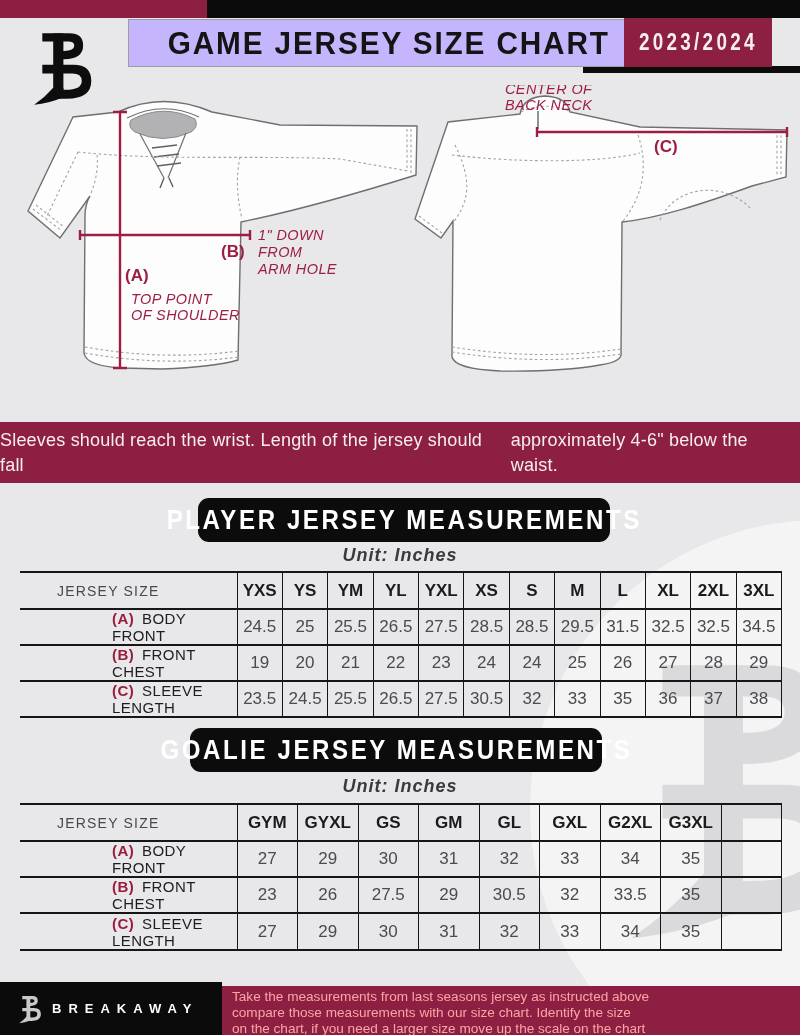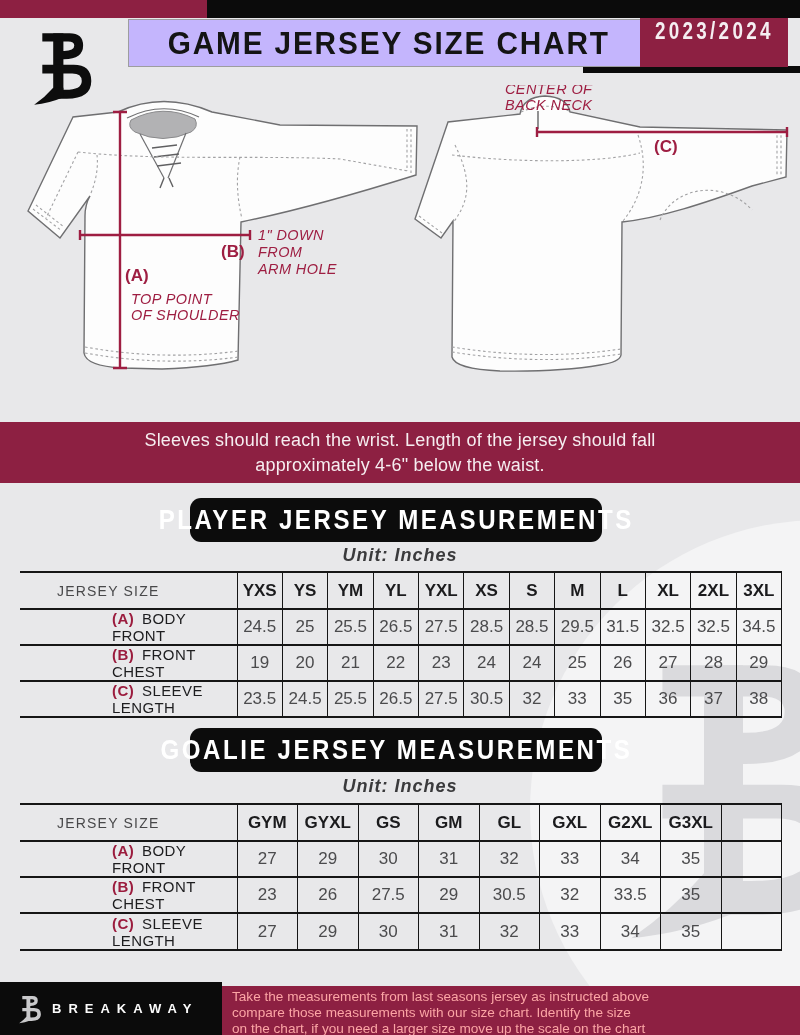--- a/index.html
+++ b/index.html
@@ -13,38 +13,38 @@
   .wm-b{position:absolute; left:600px; top:630px; width:260px; height:320px; opacity:.28;}
   
   .topbar-maroon{position:absolute; left:0; top:0; width:207px; height:18px; background:#8d2042;}
   .topbar-black{position:absolute; left:207px; top:0; width:593px; height:18px; background:#0b0b0b;}
   .topbar-sliver{position:absolute; left:583px; top:66px; width:217px; height:7px; background:#0b0b0b;}
   .brand-logo{position:absolute; left:26px; top:25px; width:68px; height:82px;}
   .title-box{position:absolute; left:128px; top:19px; width:521px; height:48px; background:#c4b5fd;
     border:1px solid #9d9d9f; box-sizing:border-box; display:flex; align-items:center; justify-content:center;}
   .title-box span{font-size:32px; font-weight:bold; color:#141414; letter-spacing:2px; white-space:nowrap;
     display:inline-block; transform:scaleX(0.93);}
-  .season-box{position:absolute; left:640px; top:18px; width:148px; height:49px; background:#8d2042;
-    display:flex; align-items:flex-start; justify-content:center;}
+  .season-box{position:absolute; left:624px; top:18px; width:148px; height:49px; background:#8d2042;
+    display:flex; align-items:center; justify-content:center;}
   .season-box span{font-size:23px; font-weight:bold; color:#f5eef1; letter-spacing:4px; white-space:nowrap;
     display:inline-block; transform:scaleX(0.82);}
   
   .diagram{position:absolute; left:0; top:85px;}
   .diagram .outline{fill:#fdfdfd; stroke:#6f6f71; stroke-width:1.4;}
   .diagram .thin{fill:none; stroke:#6f6f71; stroke-width:1.2;}
   .diagram .stitch{fill:none; stroke:#a2a2a4; stroke-width:1.1; stroke-dasharray:2.6 2.6;}
   .diagram .collar-in{fill:#b2b2b4; stroke:#8a8a8c; stroke-width:1;}
   .diagram .meas{stroke:#9e1e42; stroke-width:2.4; fill:none;}
   .diagram .conn{stroke:#4a4a4c; stroke-width:1.2;}
   .diagram text{fill:#9e1e42;}
   .diagram .kbl{font-size:17px; font-weight:bold;}
   .diagram .note{font-size:14.5px; font-style:italic; letter-spacing:.4px;}
   
   .notice{position:absolute; left:0; top:422px; width:800px; height:61px; background:#8d2042;
-    color:#f6edf0; display:flex; flex-direction:column; align-items:center; justify-content:center;
+    color:#f6edf0; display:flex; flex-direction:row; align-items:center; justify-content:center;
     font-size:18px; line-height:25px; letter-spacing:.2px;}
   
   .banner{position:absolute; left:190px; width:412px; height:44px; background:#0c0c0c; border-radius:11px;
     display:flex; align-items:center; justify-content:center; color:#fff;}
   .banner span{font-size:28px; font-weight:bold; letter-spacing:3px; white-space:nowrap;
     display:inline-block; transform:scaleX(0.86);}
   .unit{position:absolute; left:0; width:800px; text-align:center; font-style:italic;
     font-size:18px; color:#3a3a3c; letter-spacing:1px;font-weight:bold;}
   
   .size-table{position:absolute; left:20px; width:762px; border-collapse:collapse; table-layout:fixed;}
@@ -159,21 +159,21 @@
       <text class="note" x="505" y="25">BACK NECK</text>
       <text class="kbl" x="654" y="67">(C)</text>
     </g>
   </svg>
 
   <div class="notice">
     <div>Sleeves should reach the wrist. Length of the jersey should fall</div>
     <div>approximately 4-6" below the waist.</div>
   </div>
 
-  <div class="banner" style="top:498px;">
+  <div class="banner" style="top:498px;margin-left:8px;">
     <span>PLAYER JERSEY MEASUREMENTS</span>
   </div>
   <div class="unit" style="top:545px;">Unit: Inches</div>
 
   <table class="size-table" style="top:571px;">
     <colgroup>
         <col style="width:217px">
         <col>
         <col>
         <col>

